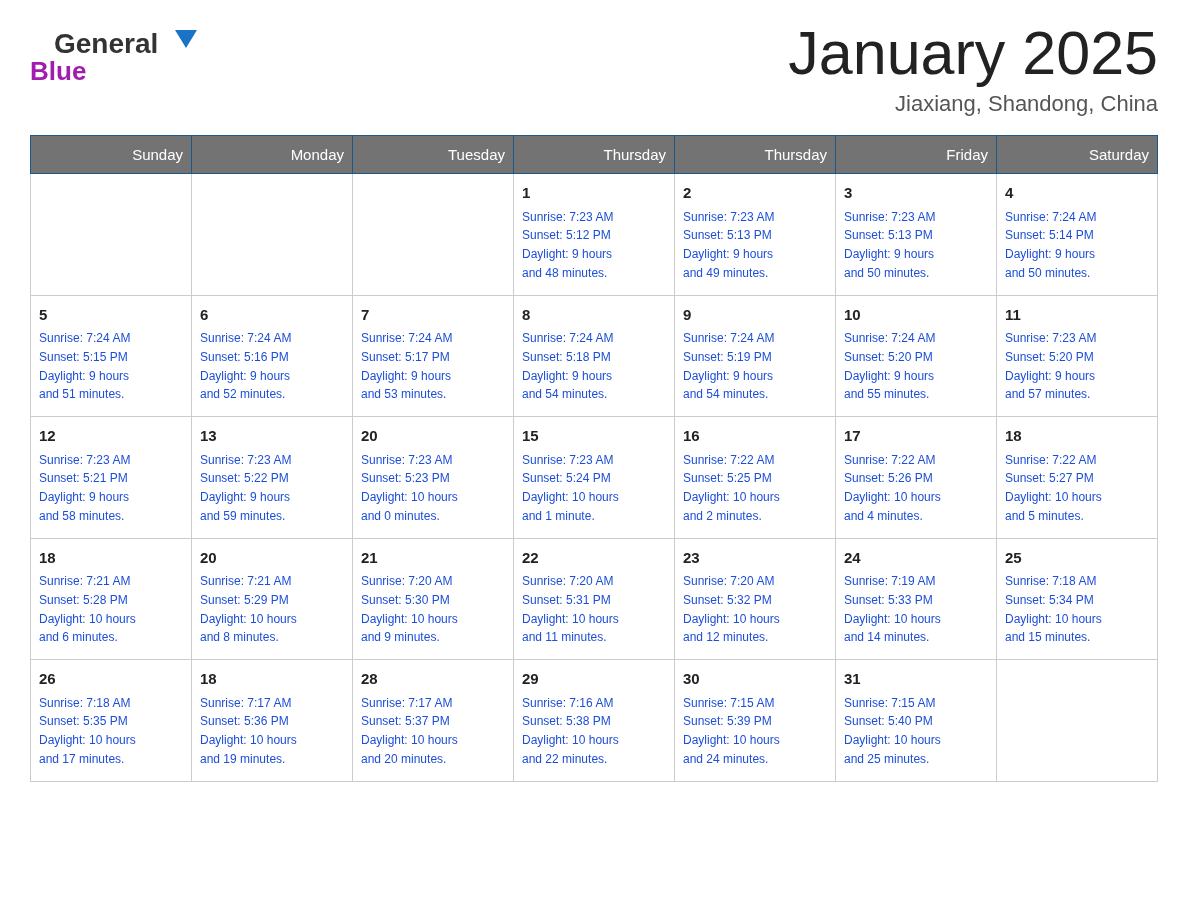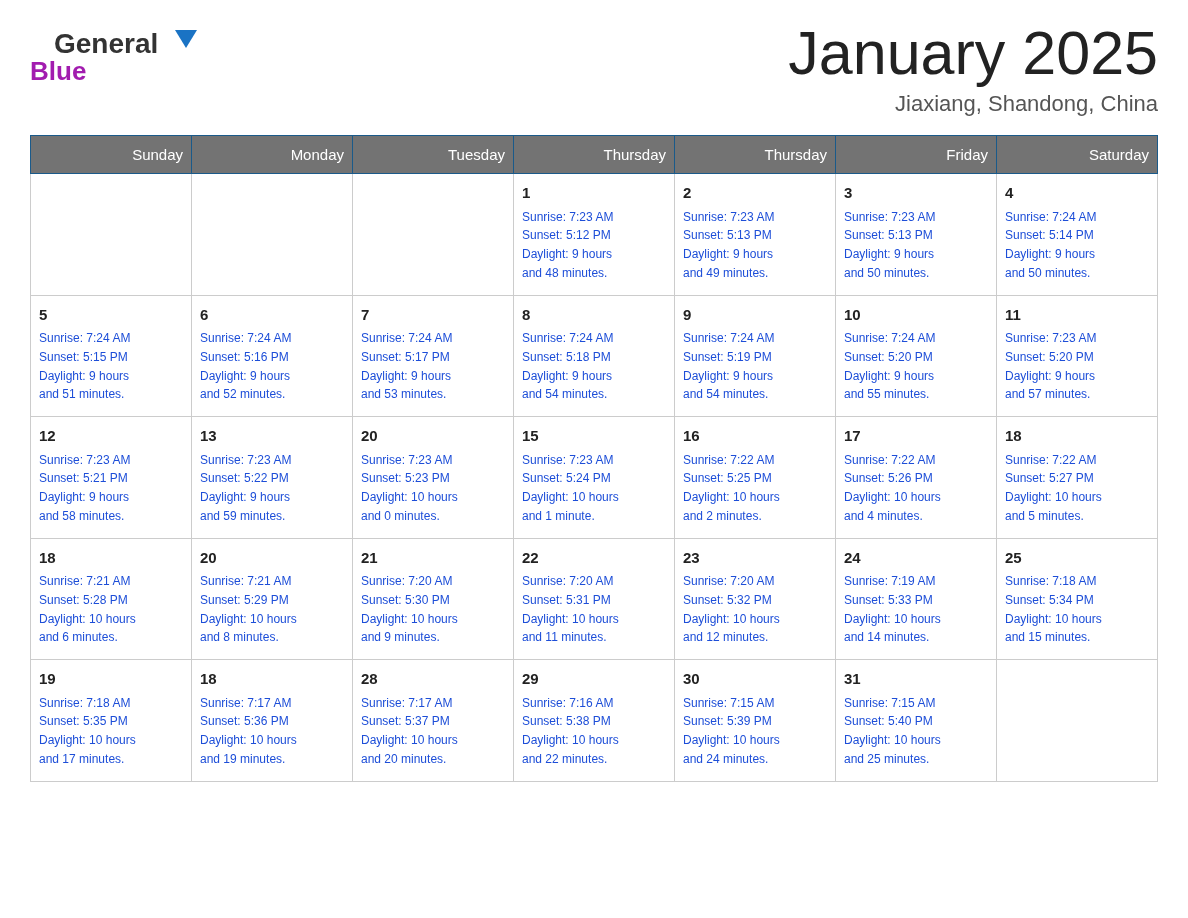--- a/index.html
+++ b/index.html
@@ -232,21 +232,21 @@
         <td><span class="day-num">24</span><span class="day-info" style="white-space: pre-line;">Sunrise: 7:19 AM
 Sunset: 5:33 PM
 Daylight: 10 hours
 and 14 minutes.</span></td>
         <td><span class="day-num">25</span><span class="day-info" style="white-space: pre-line;">Sunrise: 7:18 AM
 Sunset: 5:34 PM
 Daylight: 10 hours
 and 15 minutes.</span></td>
       </tr>
       <tr>
-        <td><span class="day-num">19</span><span class="day-info" style="white-space: pre-line;">Sunrise: 7:18 AM
+        <td><span class="day-num">26</span><span class="day-info" style="white-space: pre-line;">Sunrise: 7:18 AM
 Sunset: 5:35 PM
 Daylight: 10 hours
 and 17 minutes.</span></td>
         <td><span class="day-num">18</span><span class="day-info" style="white-space: pre-line;">Sunrise: 7:17 AM
 Sunset: 5:36 PM
 Daylight: 10 hours
 and 19 minutes.</span></td>
         <td><span class="day-num">28</span><span class="day-info" style="white-space: pre-line;">Sunrise: 7:17 AM
 Sunset: 5:37 PM
 Daylight: 10 hours

